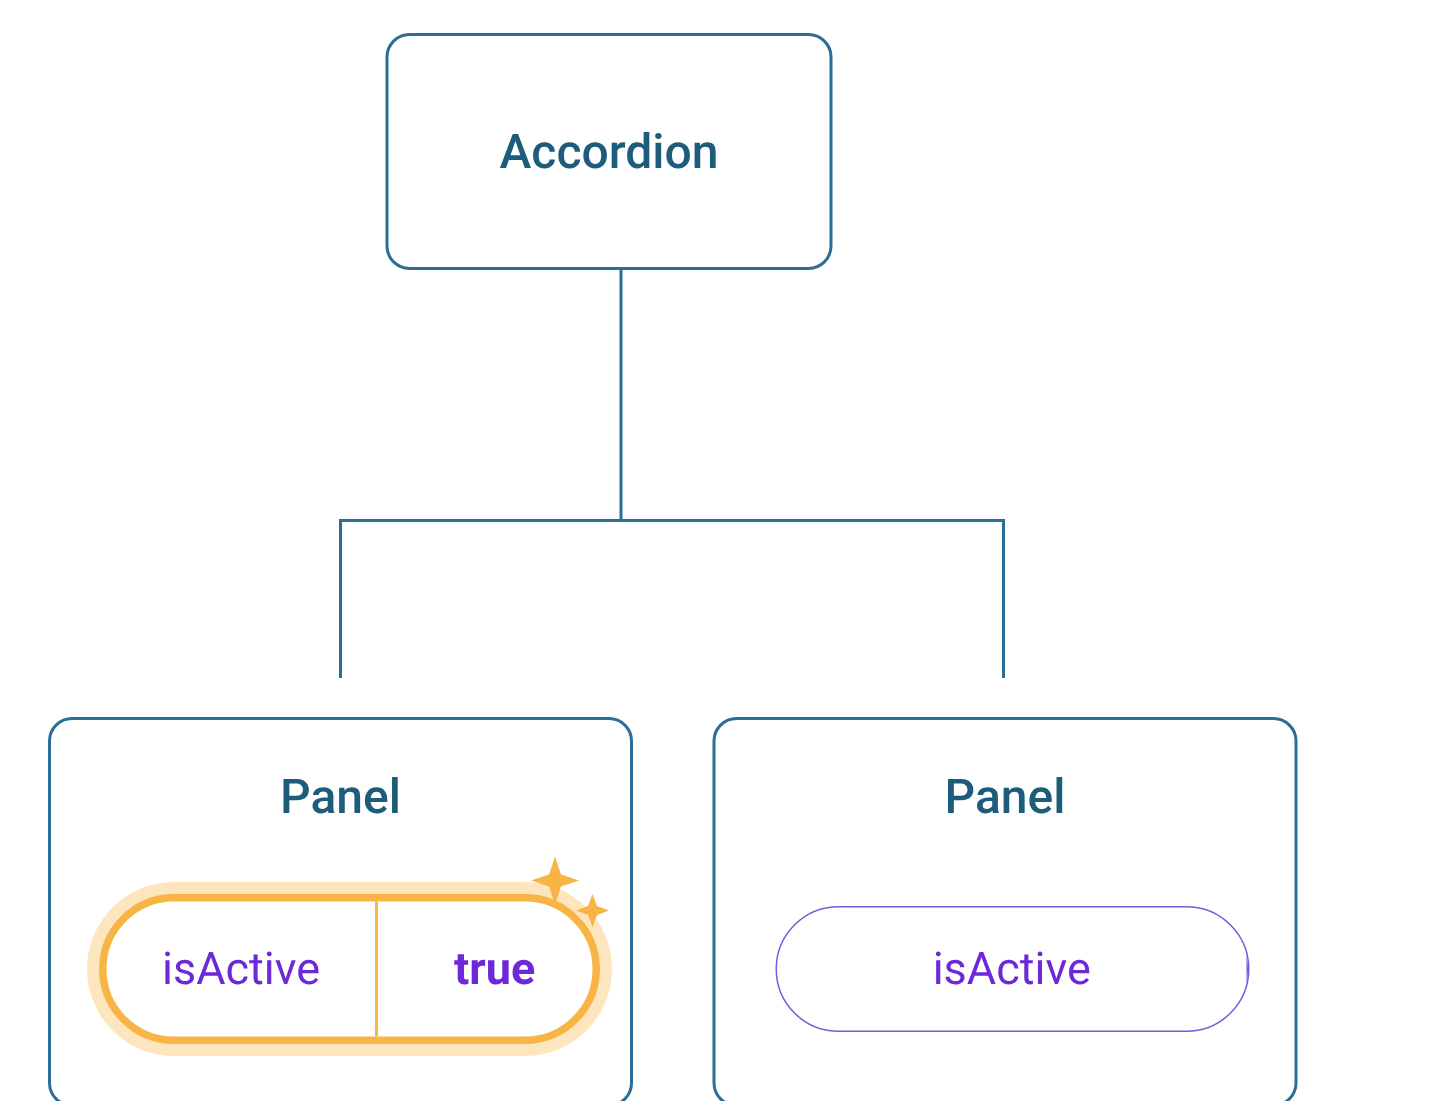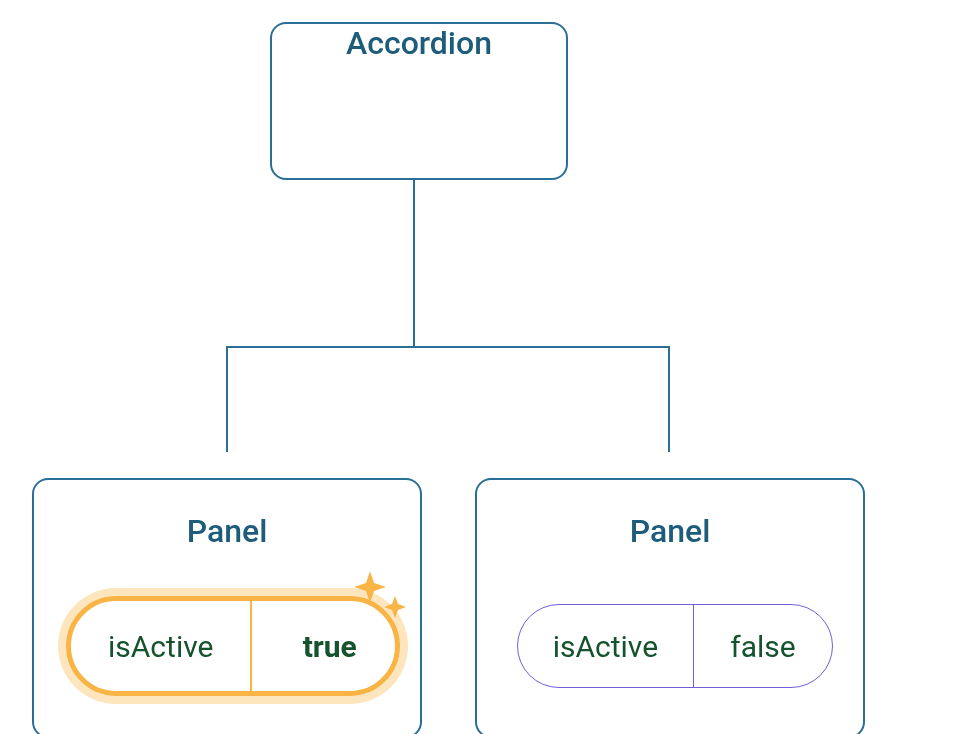--- a/index.html
+++ b/index.html
@@ -23,24 +23,25 @@
       position: absolute;
       background: #ffffff;
       border: 2px solid #2a6f97;
       border-radius: 16px;
       display: flex;
       flex-direction: column;
       align-items: center;
       justify-content: flex-start;
     }
     .accordion-box {
-      left: 270px;
+      left: 257px;
       top: 22px;
       width: 298px;
       height: 158px;
+      justify-content: center;
     }
     .node-title {
       font-size: 32px;
       color: #1d5c7a;
       font-weight: 500;
     }
     .panel-box {
       top: 478px;
       width: 390px;
       height: 260px;
@@ -84,21 +85,21 @@
       left: 40px;
       bottom: 48px;
       width: 316px;
       height: 84px;
     }
     .pill-cell {
       display: flex;
       align-items: center;
       justify-content: center;
       font-size: 30px;
-      color: #14532d;
+      color: #6d28d9;
     }
     .pill-cell-key {
       flex: 1;
     }
     .pill-left .pill-cell-key {
       border-right: 2px solid #f8b444;
     }
     .pill-right .pill-cell-key {
       border-right: 1.5px solid #6f5fdc;
     }
@@ -156,17 +157,16 @@
         <div class="pill-cell pill-cell-value">true</div>
       </div>
     </div>
   </div>
 
   <div class="node-box panel-box panel-right">
     <span class="node-title">Panel</span>
     <div class="pill pill-right">
       <div class="pill-inner">
         <div class="pill-cell pill-cell-key">isActive</div>
-        <div class="pill-cell pill-cell-value">false</div>
       </div>
     </div>
   </div>
 </div>
 
 </body></html>

